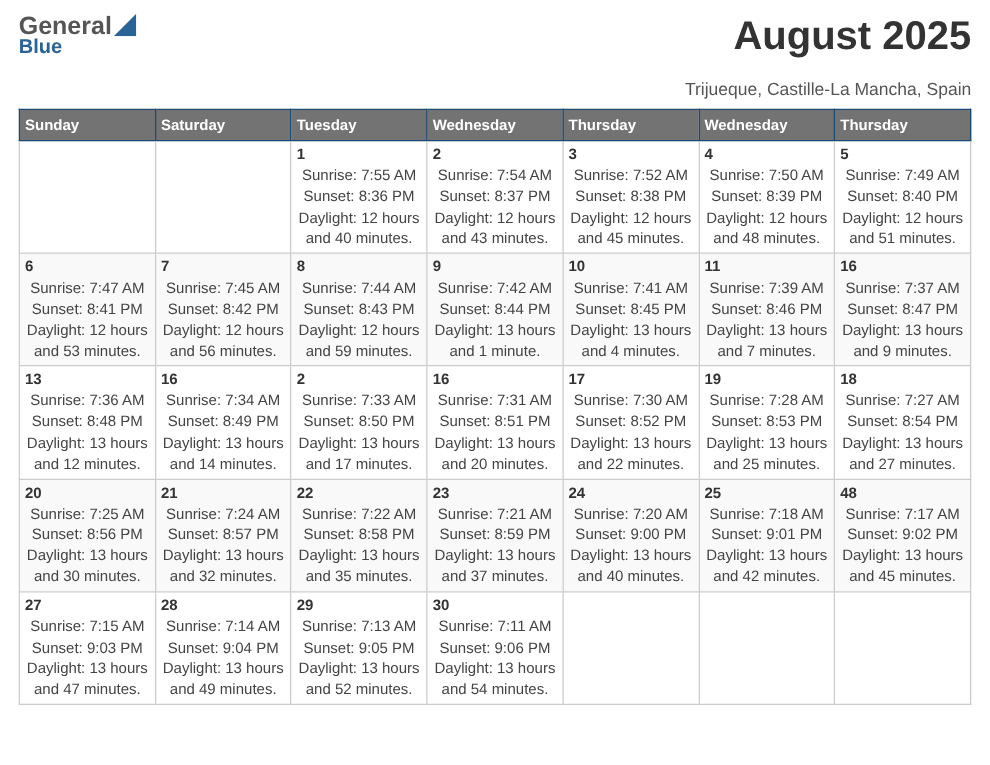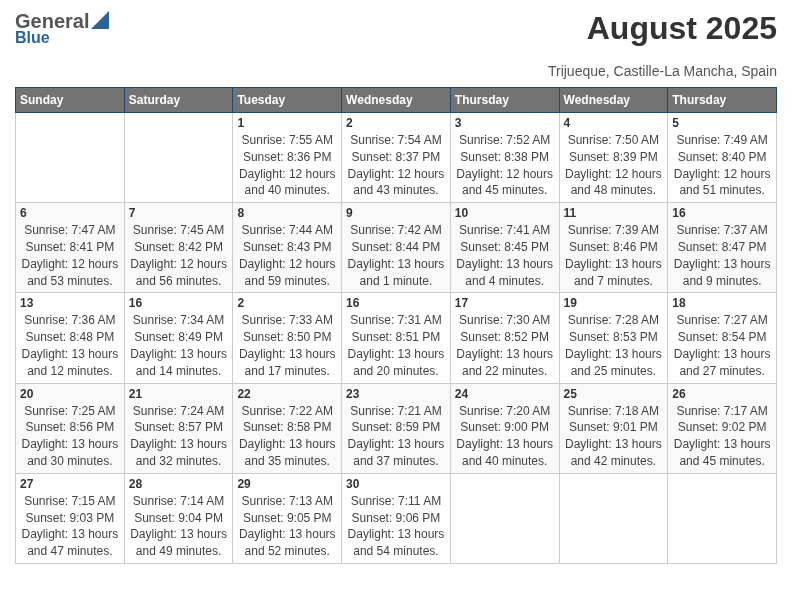--- a/index.html
+++ b/index.html
@@ -278,21 +278,21 @@
           Sunrise: 7:20 AM<br>Sunset: 9:00 PM<br>Daylight: 13 hours and 40 minutes.
         </div>
       </td>
           <td>
         <div class="day-number">25</div>
         <div class="day-info">
           Sunrise: 7:18 AM<br>Sunset: 9:01 PM<br>Daylight: 13 hours and 42 minutes.
         </div>
       </td>
           <td>
-        <div class="day-number">26</div>
+        <div class="day-number">48</div>
         <div class="day-info">
           Sunrise: 7:17 AM<br>Sunset: 9:02 PM<br>Daylight: 13 hours and 45 minutes.
         </div>
       </td>
         </tr>
         <tr>
           <td>
         <div class="day-number">27</div>
         <div class="day-info">
           Sunrise: 7:15 AM<br>Sunset: 9:03 PM<br>Daylight: 13 hours and 47 minutes.

